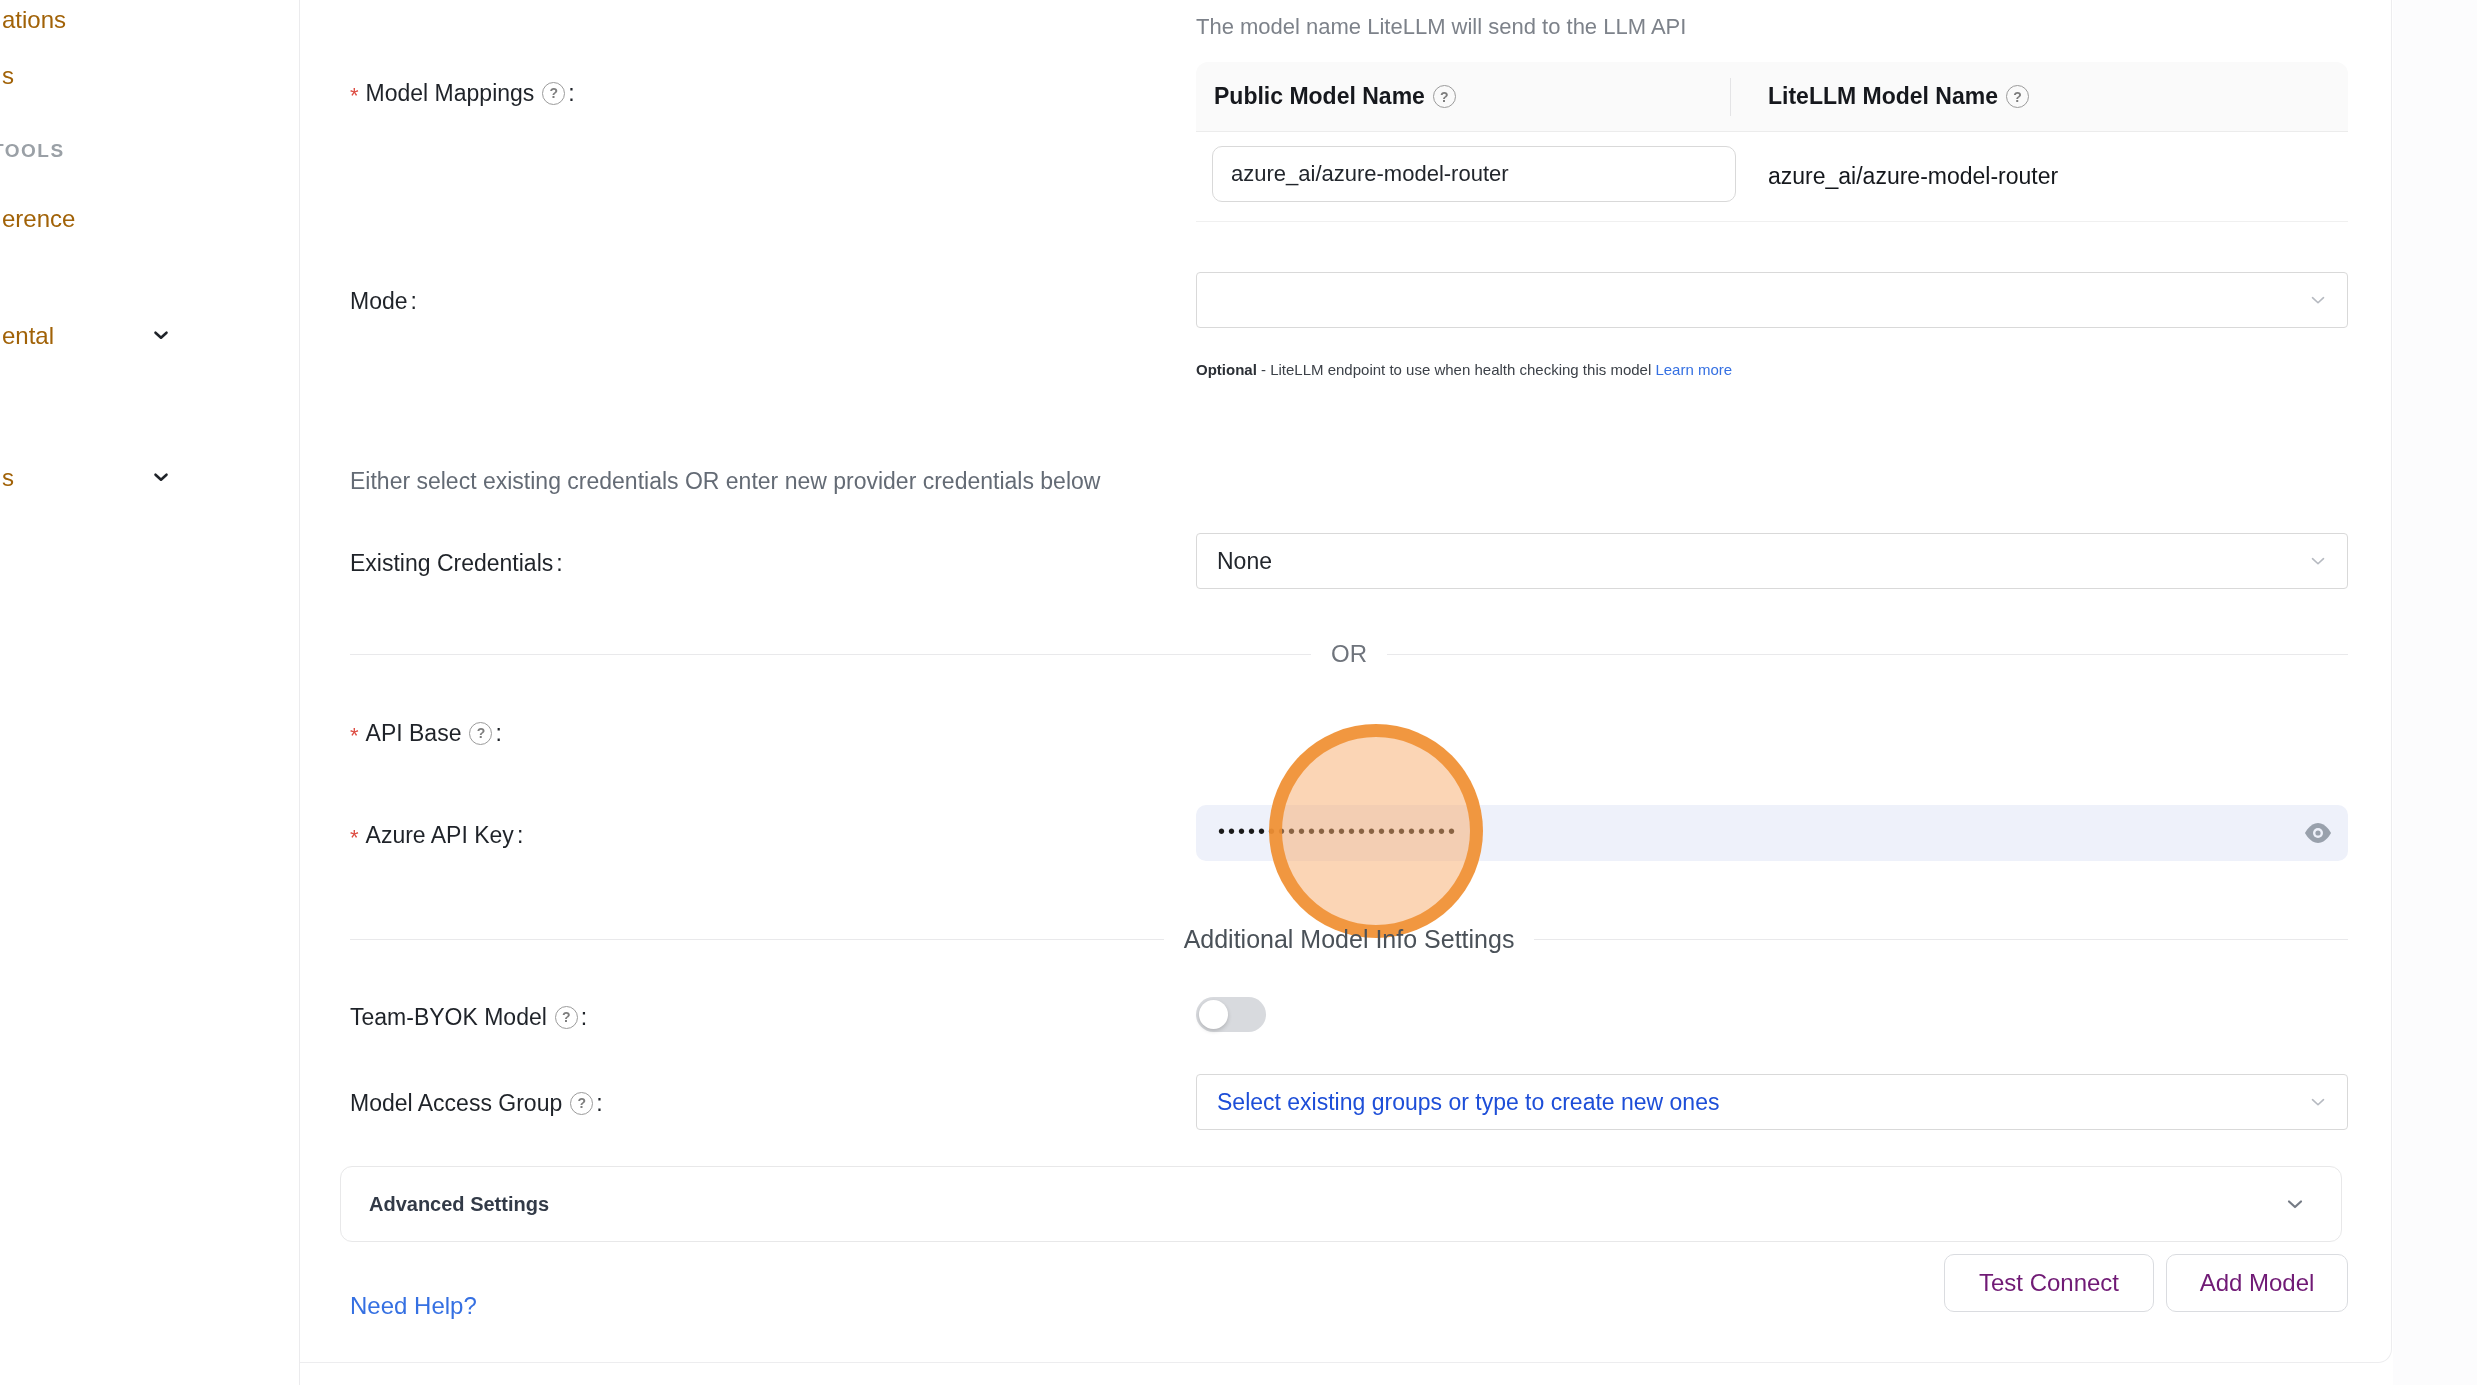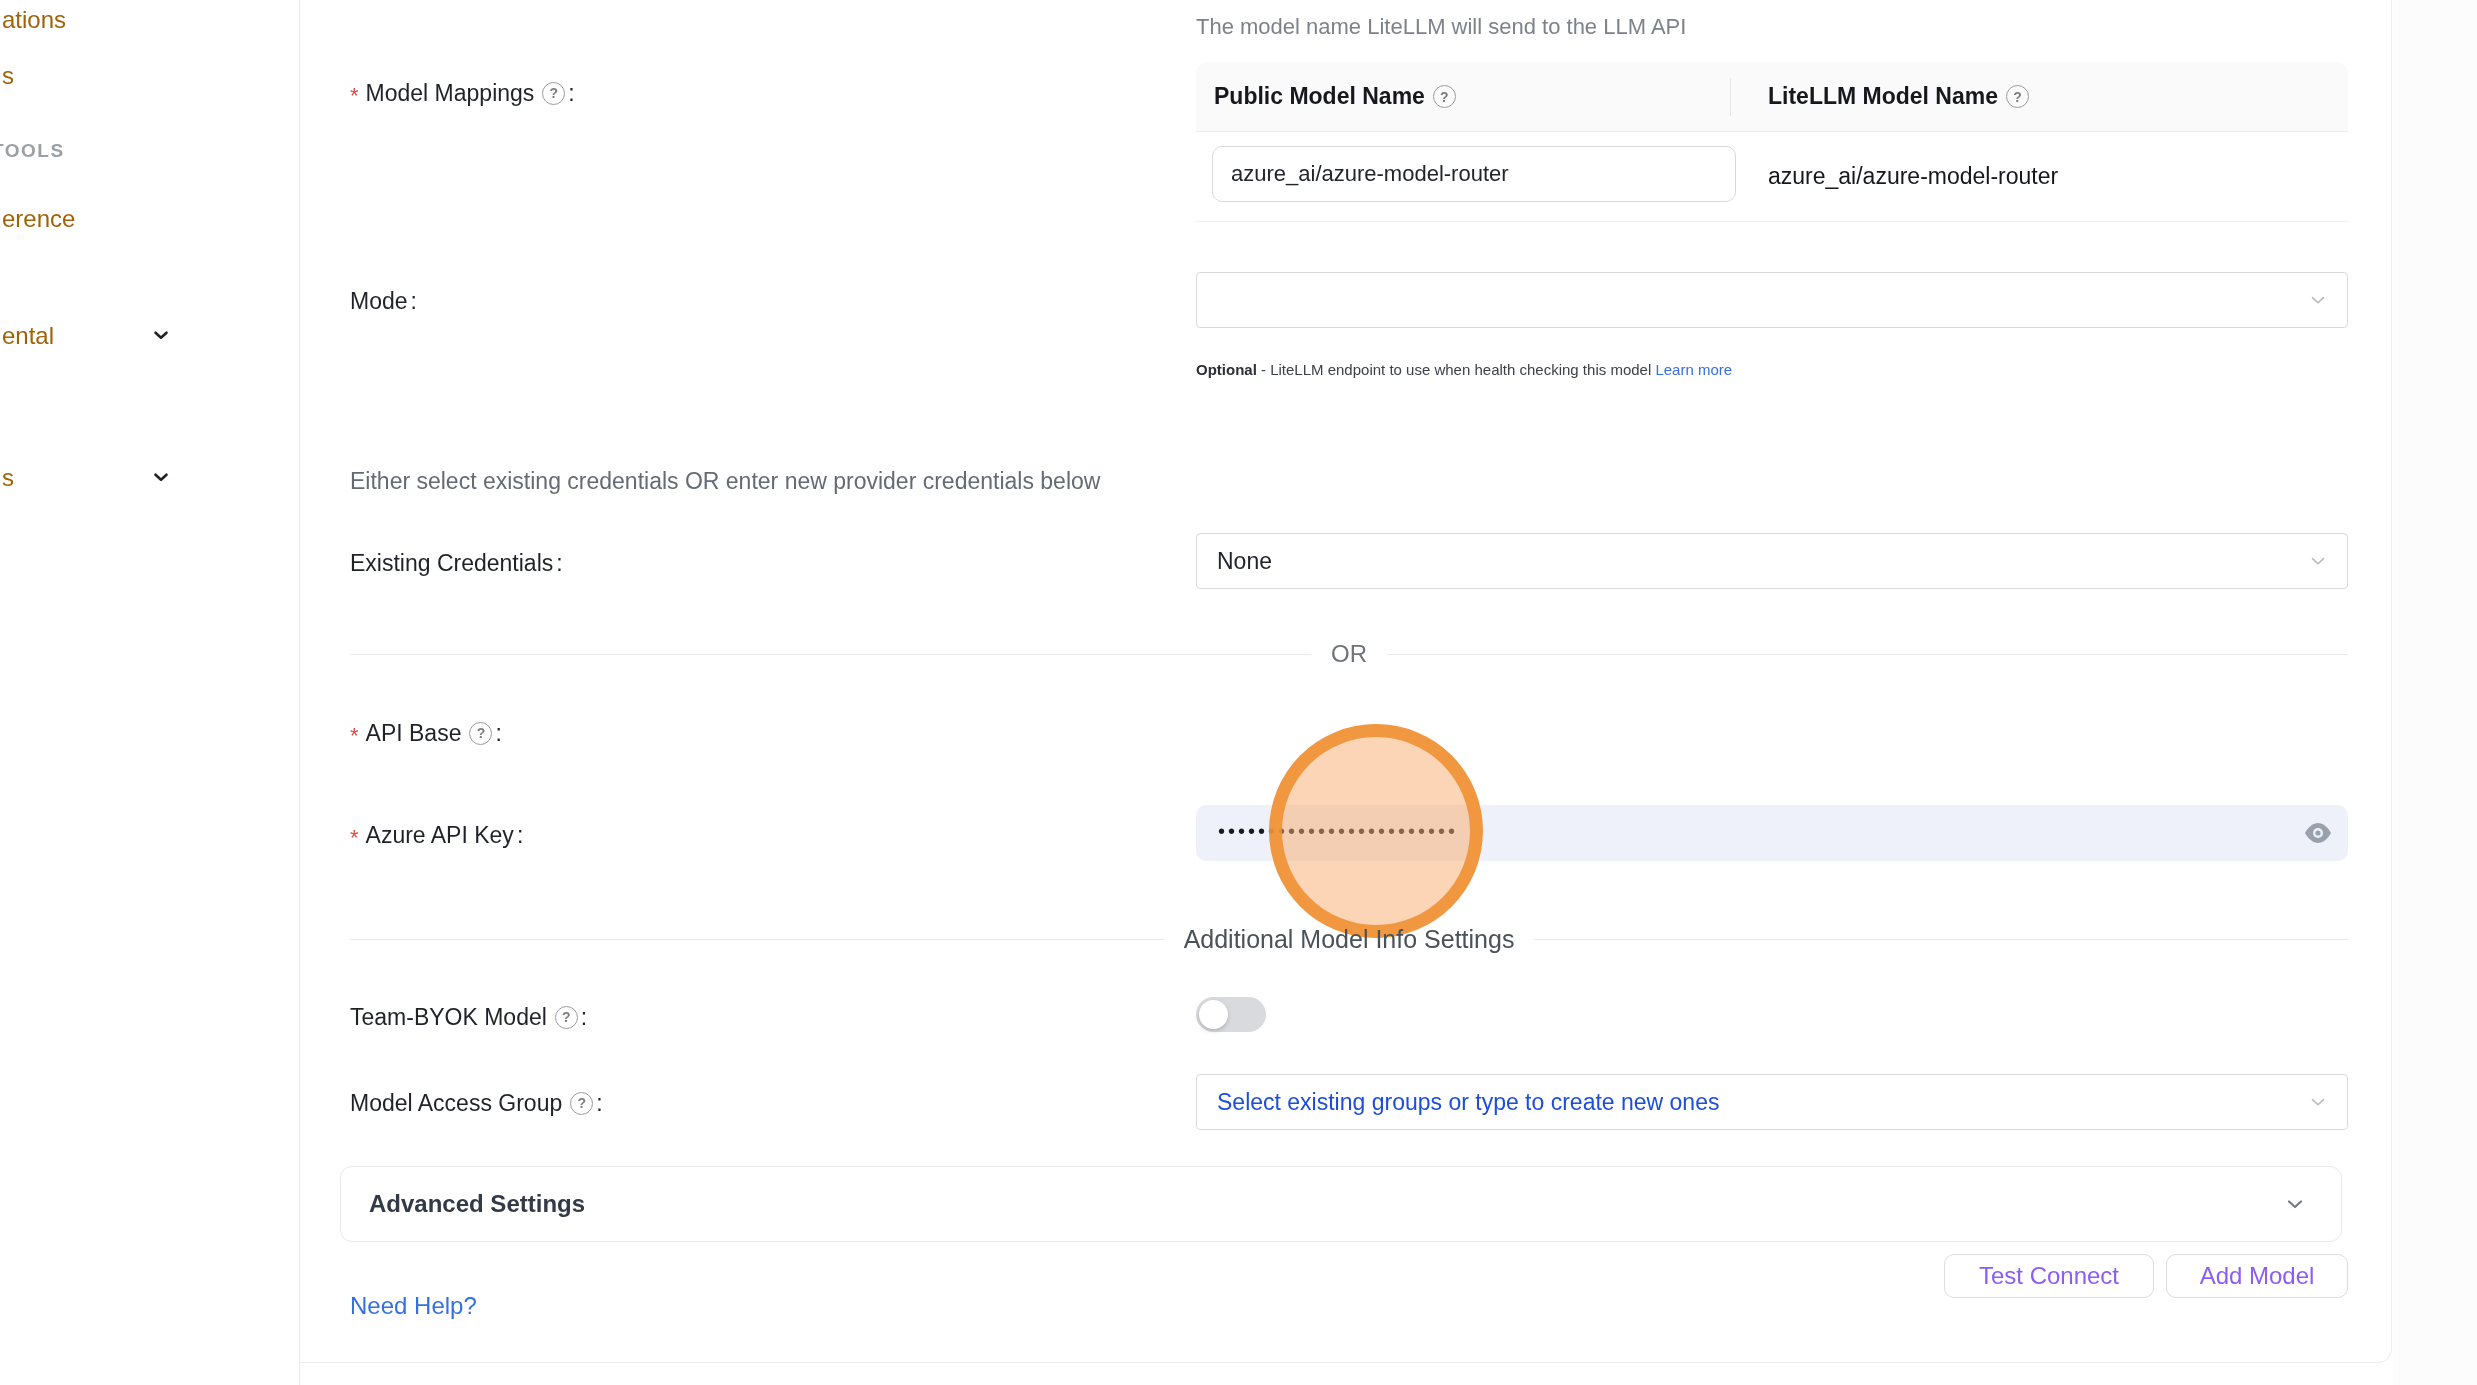--- a/index.html
+++ b/index.html
@@ -69,25 +69,25 @@
 
   .click-ring { position:absolute; left:969px; top:724px; width:214px; height:214px; border-radius:50%;
                 border:13px solid rgba(240,144,49,0.88); background:rgba(247,172,108,0.5); pointer-events:none; }
 
   .toggle { position:absolute; left:896px; top:997px; width:70px; height:35px; background:#d8dade; border-radius:20px; cursor:pointer; }
   .toggle .knob { position:absolute; left:3px; top:3px; width:29px; height:29px; border-radius:50%; background:#fff;
                   box-shadow:0 2px 4px rgba(0,0,0,0.18); }
 
   .adv-panel { position:absolute; left:40px; top:1166px; width:2002px; height:76px; border:1px solid #e8e8e9; border-radius:12px;
                background:#fff; display:flex; align-items:center; cursor:pointer; }
-  .adv-title { margin-left:28px; font-size:24px; font-weight:bold; color:#323a47; }
+  .adv-title { margin-left:28px; font-size:20px; font-weight:bold; color:#323a47; }
   .adv-chev { position:absolute; right:34px; top:50%; transform:translateY(-50%); }
 
-  .btn { position:absolute; top:1254px; height:44px; background:#fff; border:1px solid #dadce0; border-radius:10px;
-         display:flex; align-items:center; justify-content:center; font-size:24px; color:#8b5cf6; cursor:pointer; font-family:inherit; }
+  .btn { position:absolute; top:1254px; height:58px; background:#fff; border:1px solid #dadce0; border-radius:10px;
+         display:flex; align-items:center; justify-content:center; font-size:24px; color:#701a75; cursor:pointer; font-family:inherit; }
   .btn-test { left:1644px; width:210px; }
   .btn-add { left:1866px; width:182px; }
 
   .need-help { position:absolute; left:50px; top:1292px; font-size:24px; }
 </style>
 </head>
 <body>
 
 <div class="screen">
 

